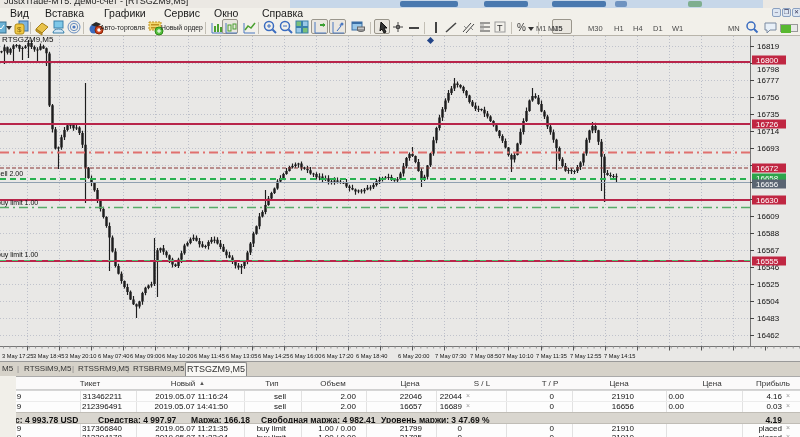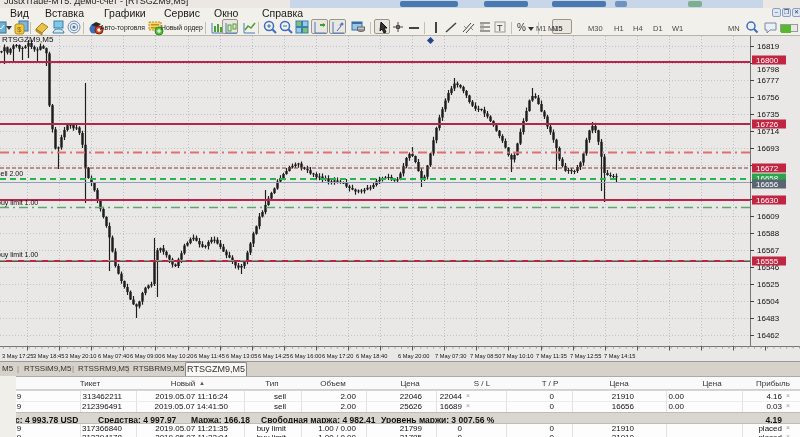--- a/index.html
+++ b/index.html
@@ -324,21 +324,21 @@
       <span class="rc" style="right:262px;top:15px">0</span>
       <span class="rc" style="right:182px;top:15px">21910</span>
       <span class="rc" style="right:132px;top:15px">0.00</span>
       <span class="rc" style="right:34px;top:15px">4.16</span>
       <span class="xm" style="left:770px;top:15px">×</span>
       <span class="lc" style="left:-6px;top:25px">М9</span>
       <span class="rc" style="right:694px;top:25px">212396491</span>
       <span class="rc" style="right:588px;top:25px">2019.05.07 14:41:50</span>
       <span class="rc" style="right:530px;top:25px">sell</span>
       <span class="rc" style="right:460px;top:25px">2.00</span>
-      <span class="rc" style="right:394px;top:25px">25626</span>
+      <span class="rc" style="right:394px;top:25px">16657</span>
       <span class="rc" style="right:354px;top:25px">16689</span>
       <span class="xm" style="left:450px;top:25px">×</span>
       <span class="rc" style="right:262px;top:25px">0</span>
       <span class="rc" style="right:182px;top:25px">16656</span>
       <span class="rc" style="right:132px;top:25px">0.00</span>
       <span class="rc" style="right:34px;top:25px">0.03</span>
       <span class="xm" style="left:770px;top:25px">×</span>
       <span class="lc" style="left:-6px;top:47px">М9</span>
       <span class="rc" style="right:694px;top:47px">317366840</span>
       <span class="rc" style="right:588px;top:47px">2019.05.07 11:21:35</span>
@@ -362,20 +362,20 @@
       <span class="rc" style="right:34px;top:56px">placed</span>
       <span class="xm" style="left:770px;top:56px">×</span>
 <div style="position:absolute;left:0;top:13px;width:788px;height:1px;background:#d6d6d6"></div>
 <div style="position:absolute;left:0;top:24px;width:788px;height:1px;background:#ececec"></div>
 <div style="position:absolute;left:0;top:35px;width:788px;height:1px;background:#ececec"></div>
 <div class="sumrow">
         <b class="sm" style="left:-27px">Баланс: 4 993.78 USD</b>
         <b class="sm" style="left:82px">Средства: 4 997.97</b>
         <b class="sm" style="left:175px">Маржа: 166.18</b>
         <b class="sm" style="left:245px">Свободная маржа: 4 982.41</b>
-        <b class="sm" style="left:365px">Уровень маржи: 3 007.56 %</b>
+        <b class="sm" style="left:365px">Уровень маржи: 3 47.69 %</b>
         <b class="sm" style="right:22px;left:auto">4.19</b>
       </div>
 <div id="sbar">
         <div id="sbtn">▲</div>
         <div id="sthumb"></div>
       </div>
 </div>
 </div>
 </body></html>

